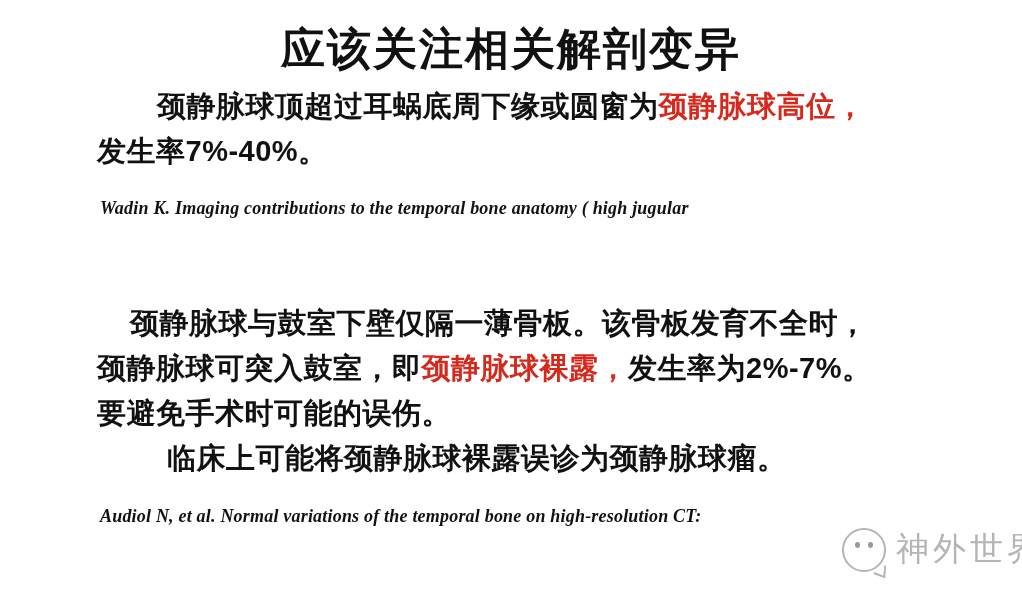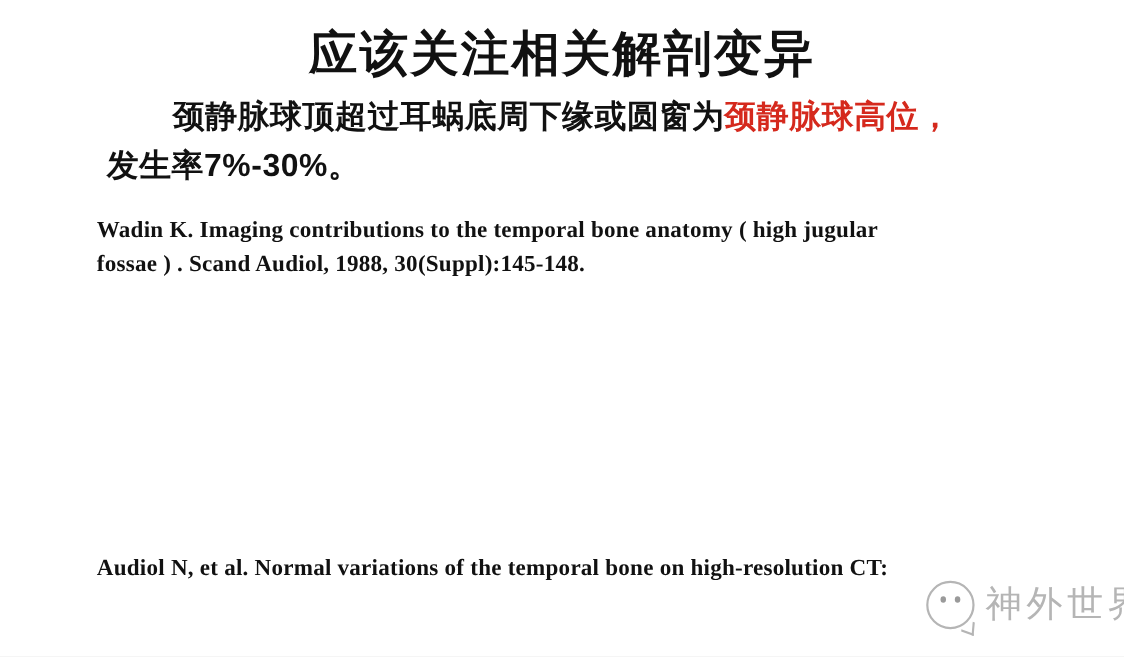--- a/index.html
+++ b/index.html
@@ -41,26 +41,27 @@
     height: 45px;
     line-height: 45px;
     white-space: nowrap;
   }
   .indent-2em { padding-left: 60px; }
   .indent-1em { padding-left: 33px; }
   .indent-2em-b { padding-left: 70px; }
   .red { color: var(--accent, #d5291d); }
   .citation {
     position: absolute;
-    left: 88px;
+    left: 100px;
     width: 860px;
     font-family: "Liberation Serif", "DejaVu Serif", serif;
-    font-size: 21px;
+    font-size: 18px;
     font-weight: bold;
     letter-spacing: 0.2px;
+    font-style: italic;
   }
   .cit1 { top: 193px; }
   .cit2 { top: 501px; }
   .cline {
     height: 31px;
     line-height: 31px;
     white-space: nowrap;
   }
   .watermark {
     position: absolute;
@@ -115,29 +116,42 @@
 
 <div class="slide">
 
   <div class="slide-title">应该关注相关解剖变异</div>
 
   <div class="body-text para1">
     <div class="bline indent-2em">
       <span>颈静脉球顶超过耳蜗底周下缘或圆窗为</span><span class="red">颈静脉球高位，</span>
     </div>
     <div class="bline">
-      <span>发生率7%-30%。</span>
+      <span>发生率7%-40%。</span>
     </div>
   </div>
 
   <div class="citation cit1">
     <div class="cline">Wadin K. Imaging contributions to the temporal bone anatomy ( high jugular</div>
-    <div class="cline">fossae ) . Scand Audiol, 1988, 30(Suppl):145-148.</div>
   </div>
 
+  <div class="body-text para2">
+    <div class="bline indent-1em">
+      <span>颈静脉球与鼓室下壁仅隔一薄骨板。该骨板发育不全时，</span>
+    </div>
+    <div class="bline">
+      <span>颈静脉球可突入鼓室，即</span><span class="red">颈静脉球裸露，</span><span>发生率为2%-7%。</span>
+    </div>
+    <div class="bline">
+      <span>要避免手术时可能的误伤。</span>
+    </div>
+    <div class="bline indent-2em-b">
+      <span>临床上可能将颈静脉球裸露误诊为颈静脉球瘤。</span>
+    </div>
+  </div>
 
   <div class="citation cit2">
     <div class="cline">Audiol N, et al. Normal variations of the temporal bone on high-resolution CT:</div>
   </div>
 
   <div class="watermark">
     <div class="wm-logo">
       <span class="eye left"></span>
       <span class="eye right"></span>
       <span class="tail"></span>

